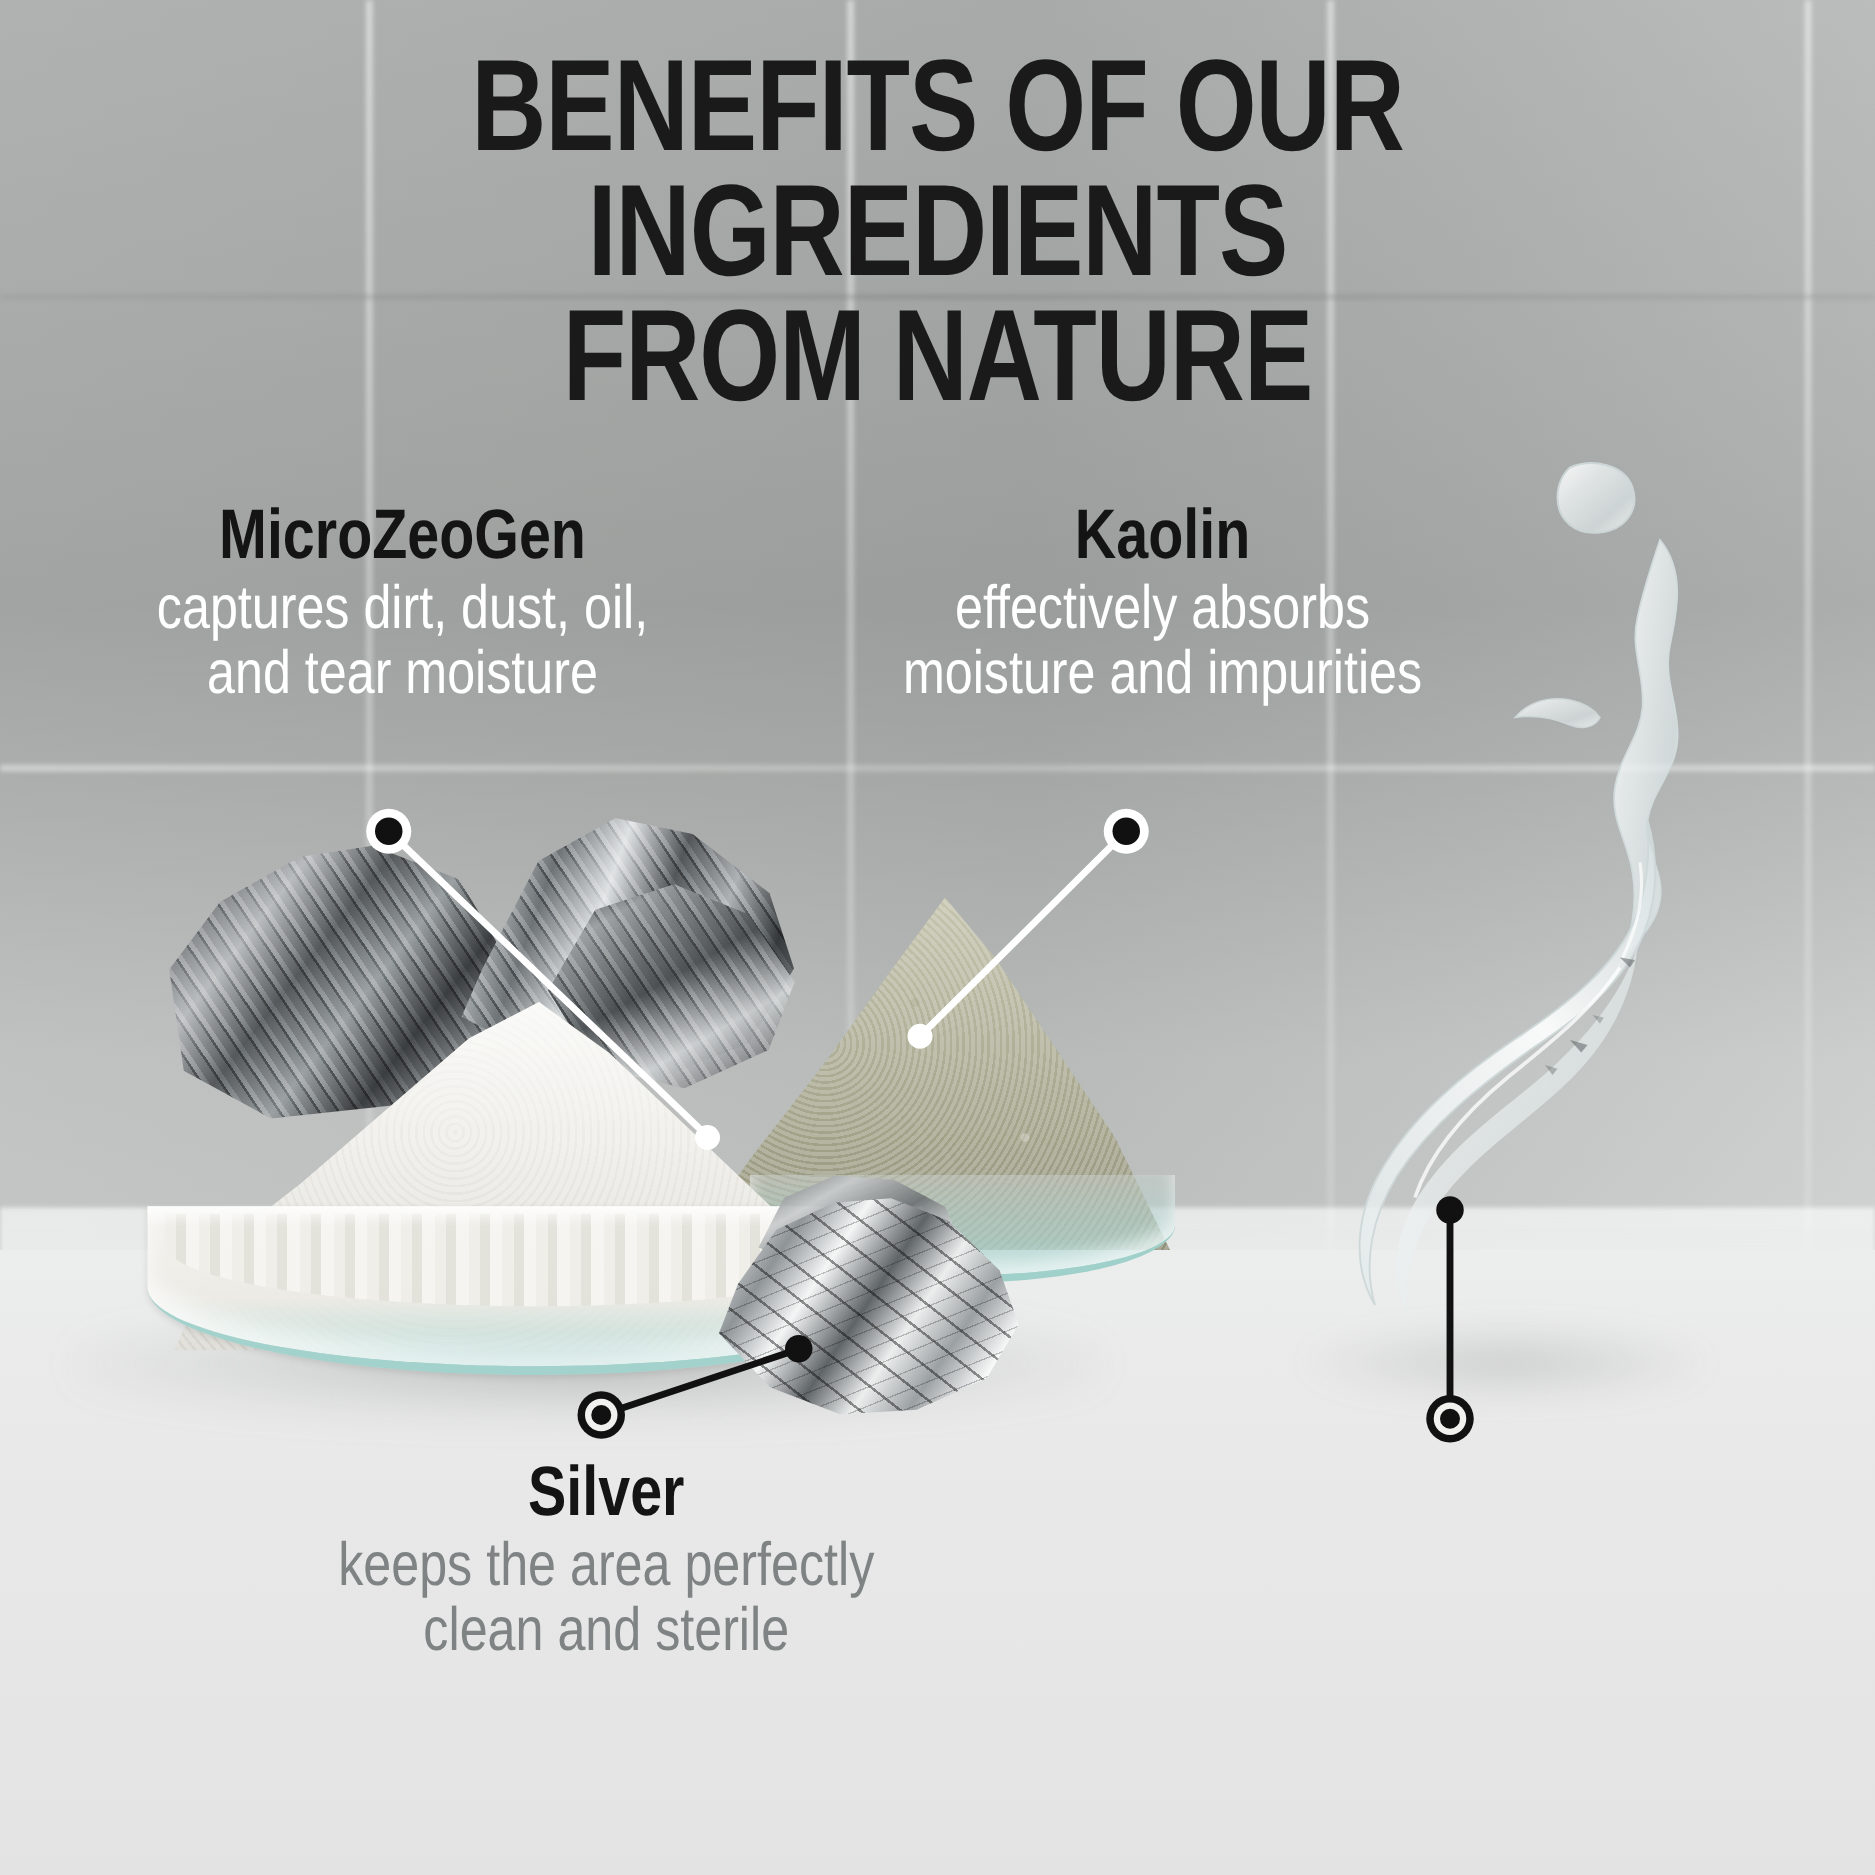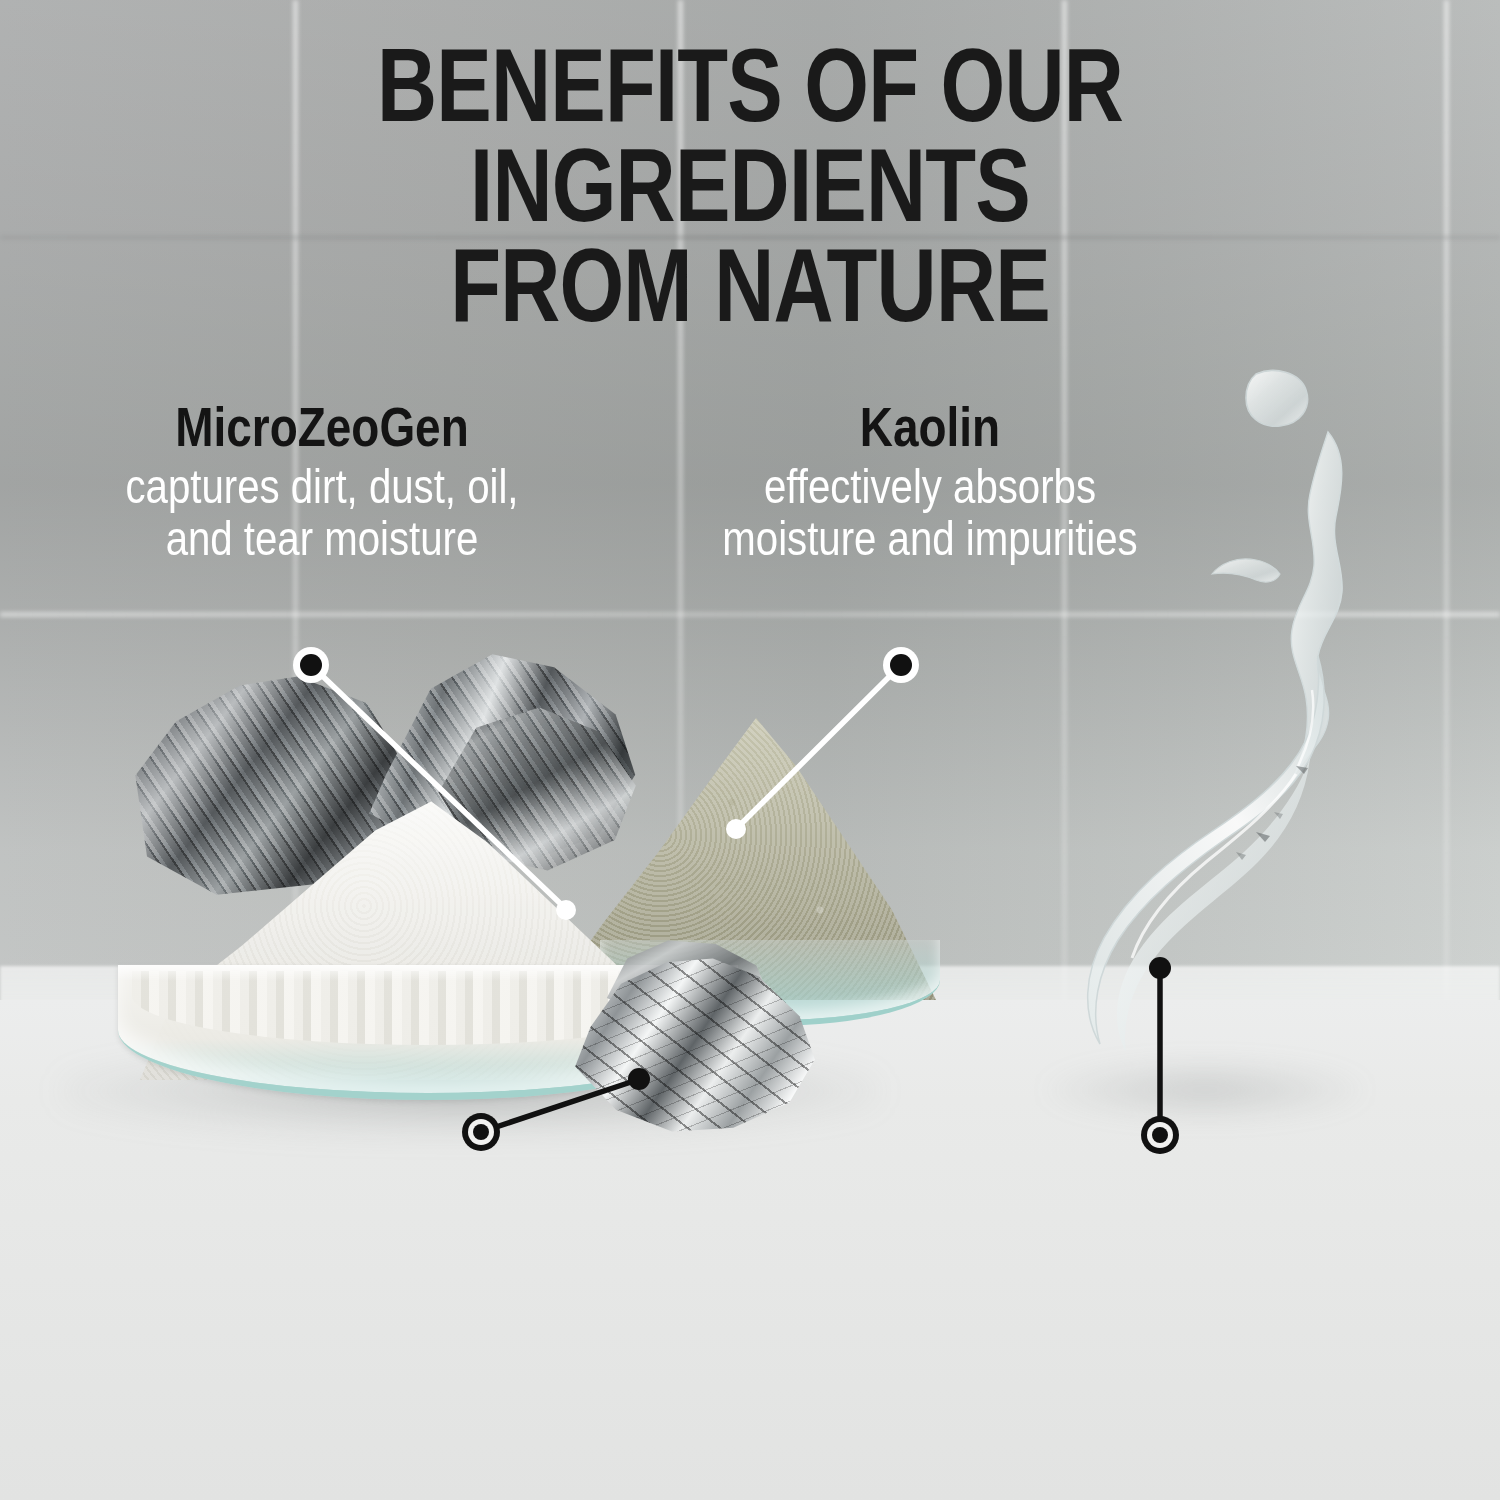--- a/index.html
+++ b/index.html
@@ -291,15 +291,20 @@
     <div class="desc">captures dirt, dust, oil,</div>
     <div class="desc" style="margin-top:0">and tear moisture</div>
   </div>
 
   <div class="block light" id="b-kaolin">
     <div class="title">Kaolin</div>
     <div class="desc">effectively absorbs</div>
     <div class="desc" style="margin-top:0">moisture and impurities</div>
   </div>
 
+  <div class="block gray" id="b-silver">
+    <div class="title">Silver</div>
+    <div class="desc">keeps the area perfectly</div>
+    <div class="desc" style="margin-top:0">clean and sterile</div>
+  </div>
 
 
 </div>
 
 </body></html>

